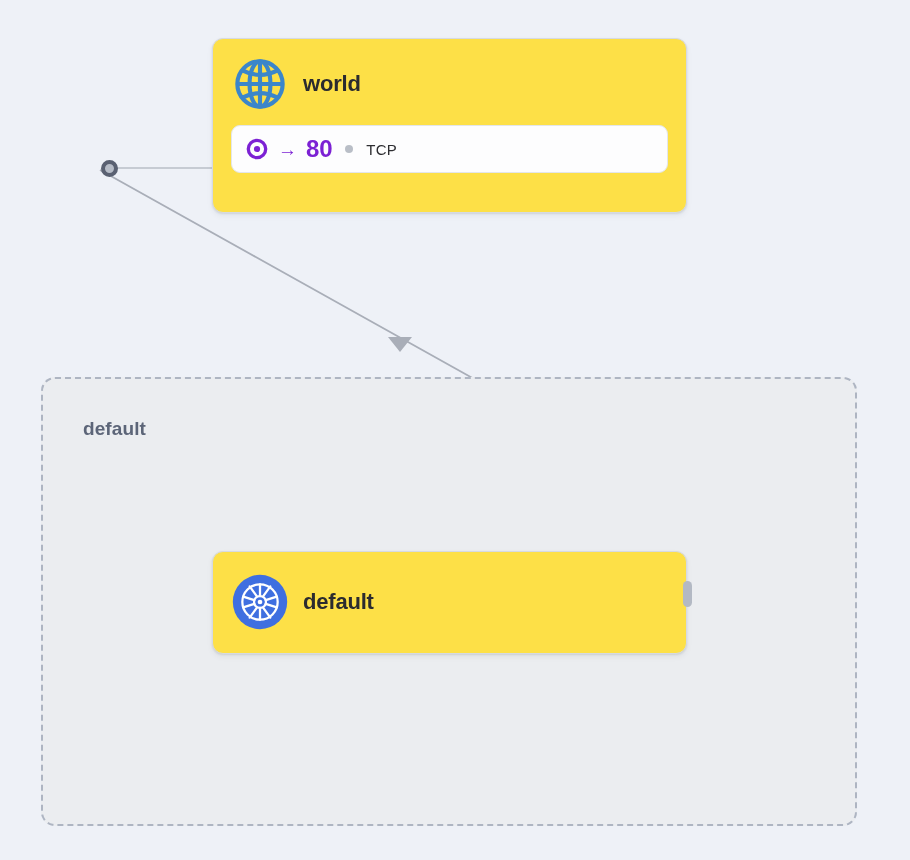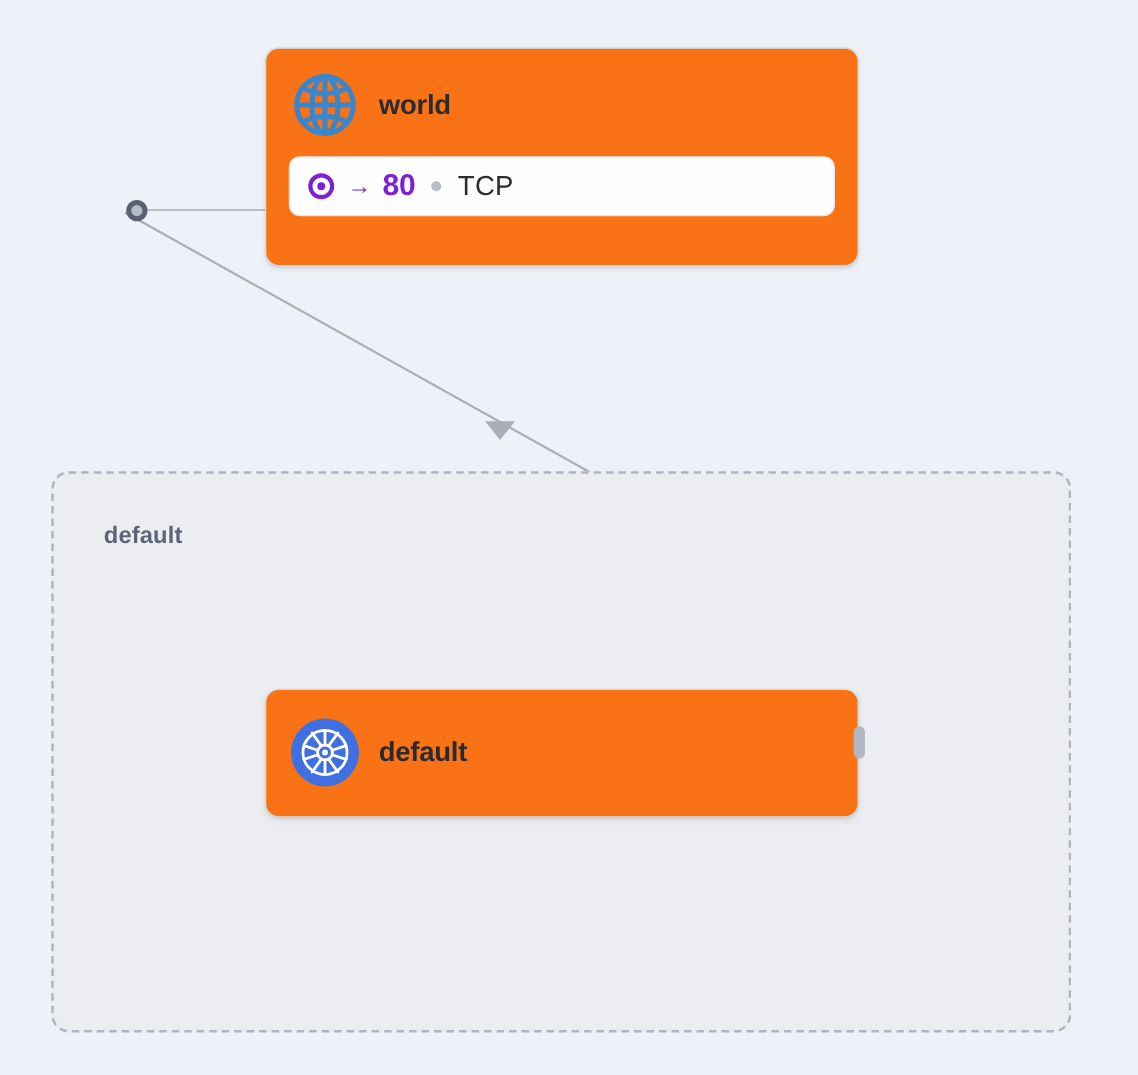--- a/index.html
+++ b/index.html
@@ -46,21 +46,21 @@
     font-size: 19px;
     font-weight: bold;
     color: #5c6578;
     letter-spacing: 0.1px;
     white-space: nowrap;
   }
 
   
   .node-card {
     position: absolute;
-    background: #f97316;
+    background: #fde047;
     border: 1px solid #d6dae1;
     border-radius: 11px;
     box-sizing: border-box;
     box-shadow: 0 1px 2px rgba(26,32,44,0.10), 0 3px 6px rgba(26,32,44,0.05);
     z-index: 3;
   }
   .node-head {
     display: flex;
     align-items: center;
     gap: 14px;
@@ -110,21 +110,21 @@
     letter-spacing: -0.2px;
   }
   .port-sep {
     width: 8px; height: 8px;
     border-radius: 50%;
     background: #b9bec7;
     margin: 0 4px;
     flex: 0 0 8px;
   }
   .port-proto {
-    font-size: 22px;
+    font-size: 15px;
     color: #2d2d31;
     letter-spacing: 0.2px;
   }
 
   
   .handle {
     position: absolute;
     z-index: 6;
   }
   .handle-source-dot {

